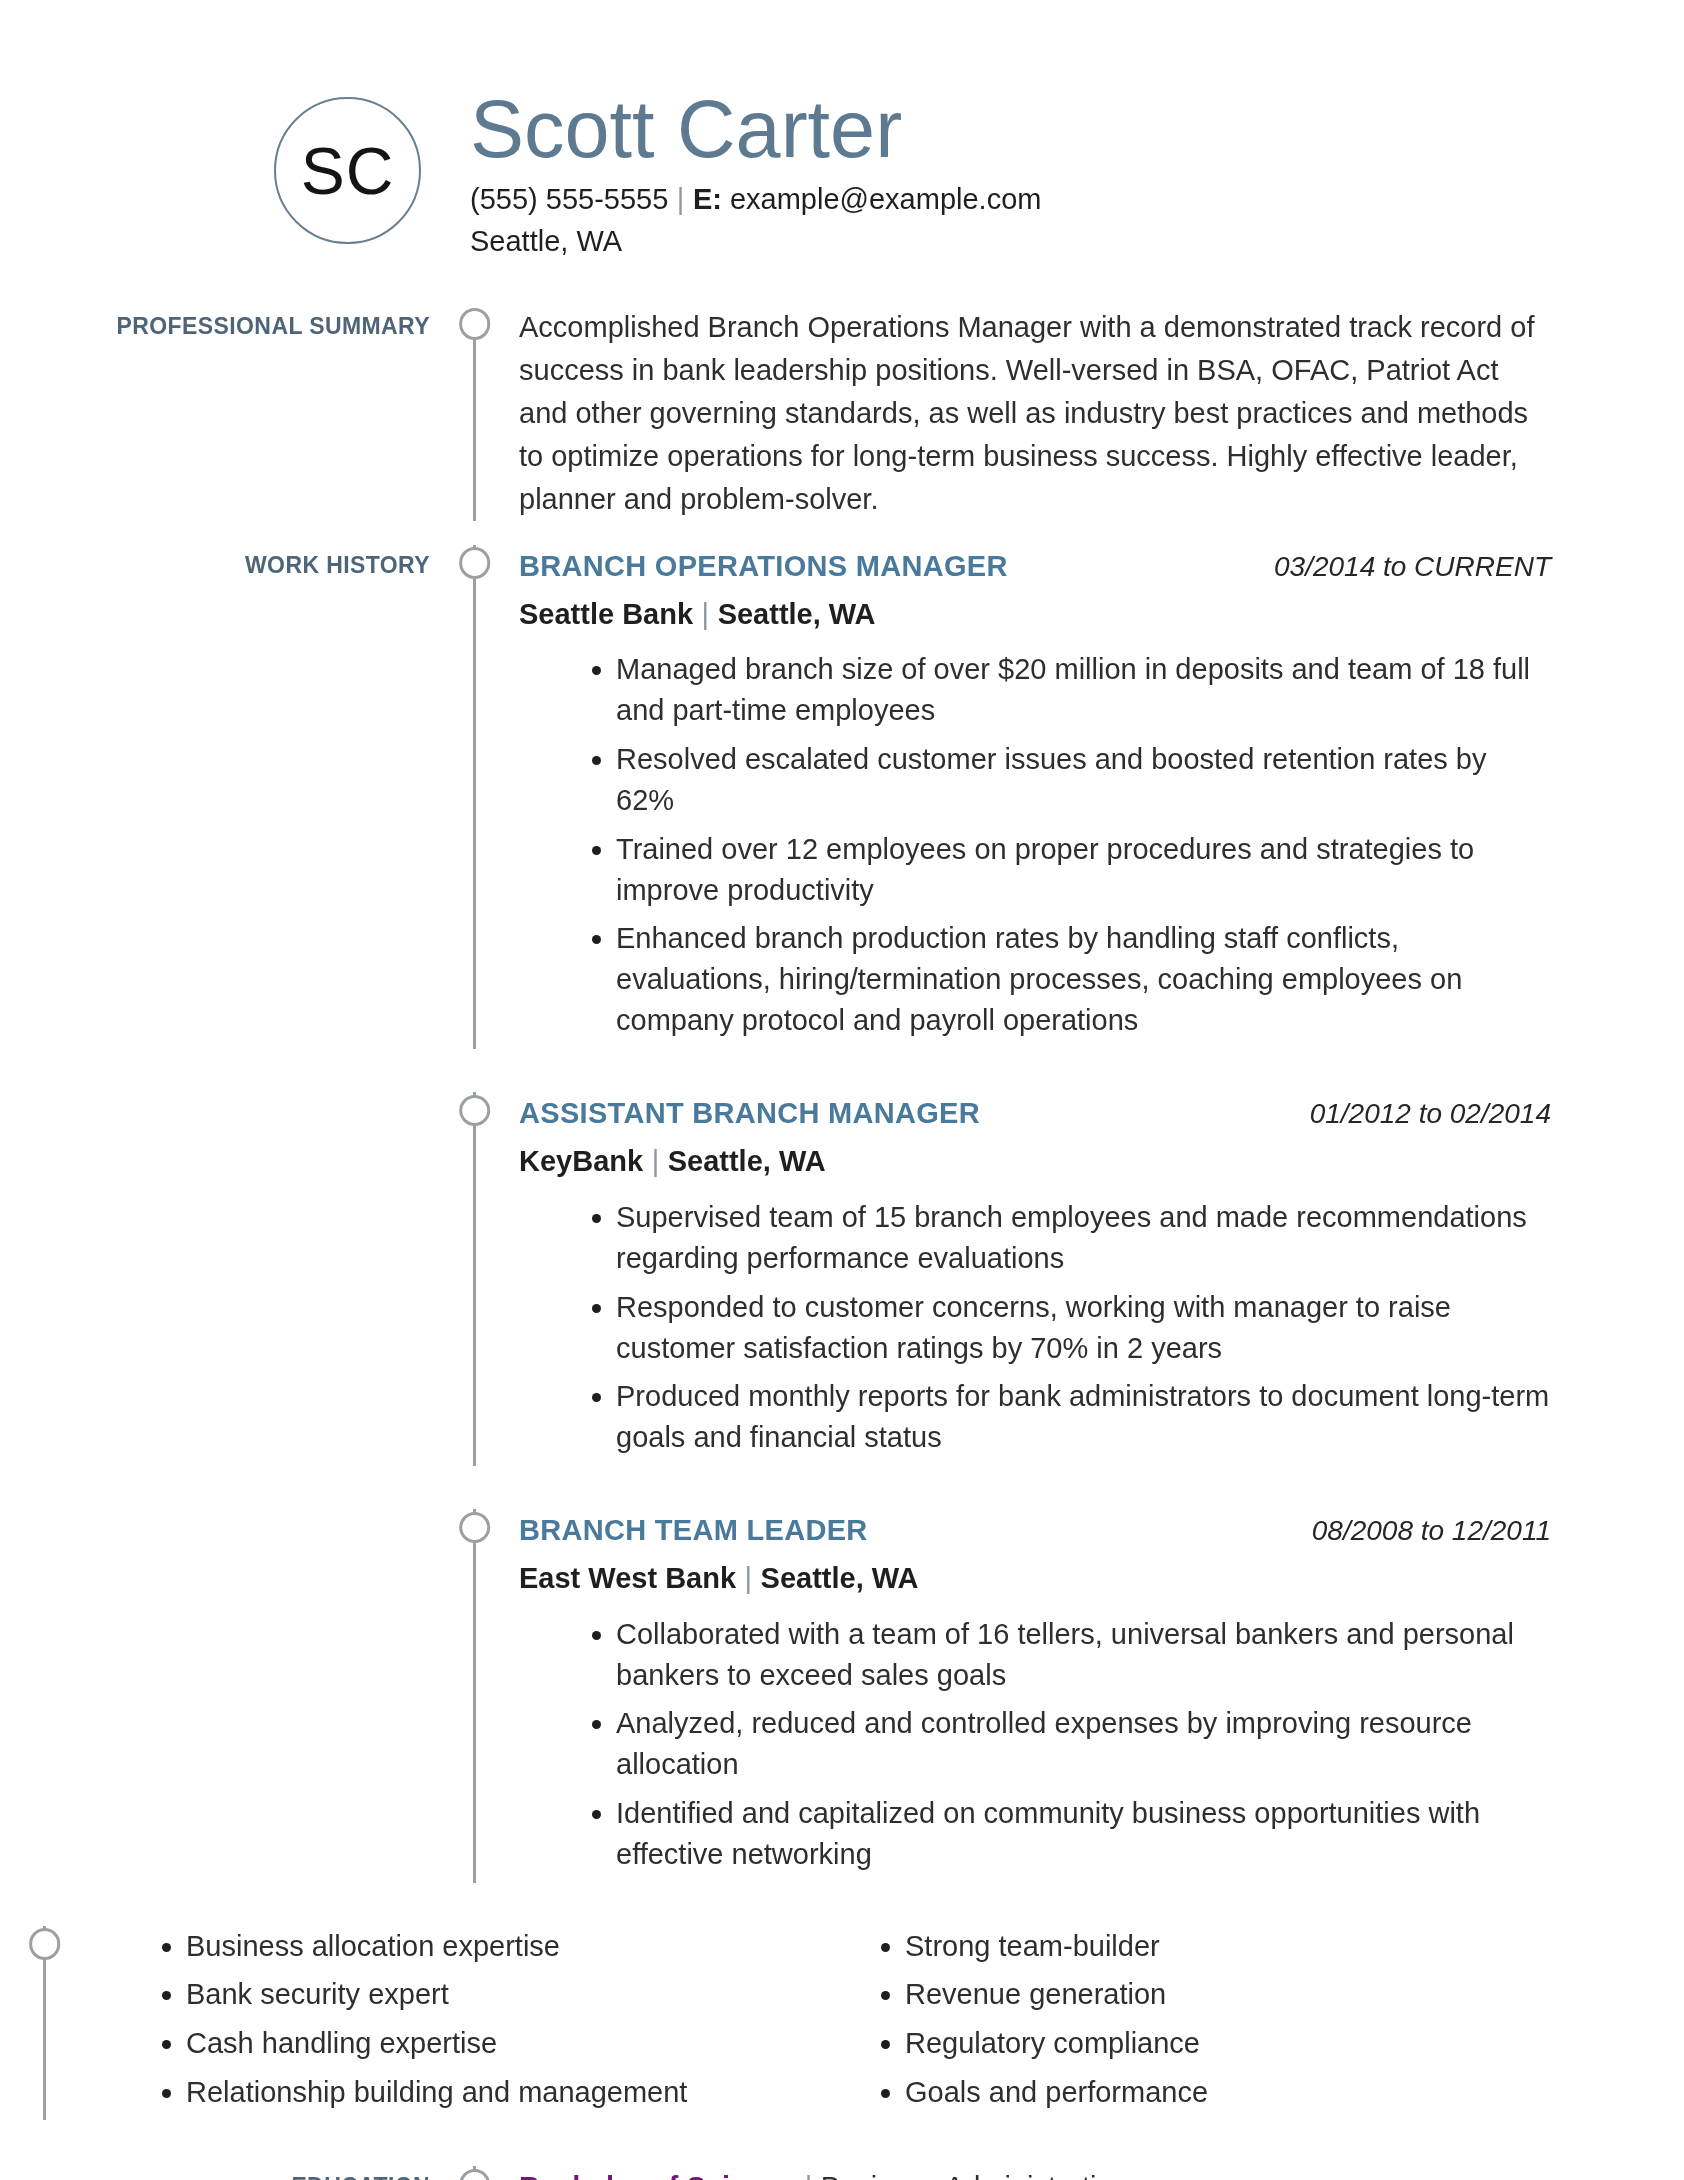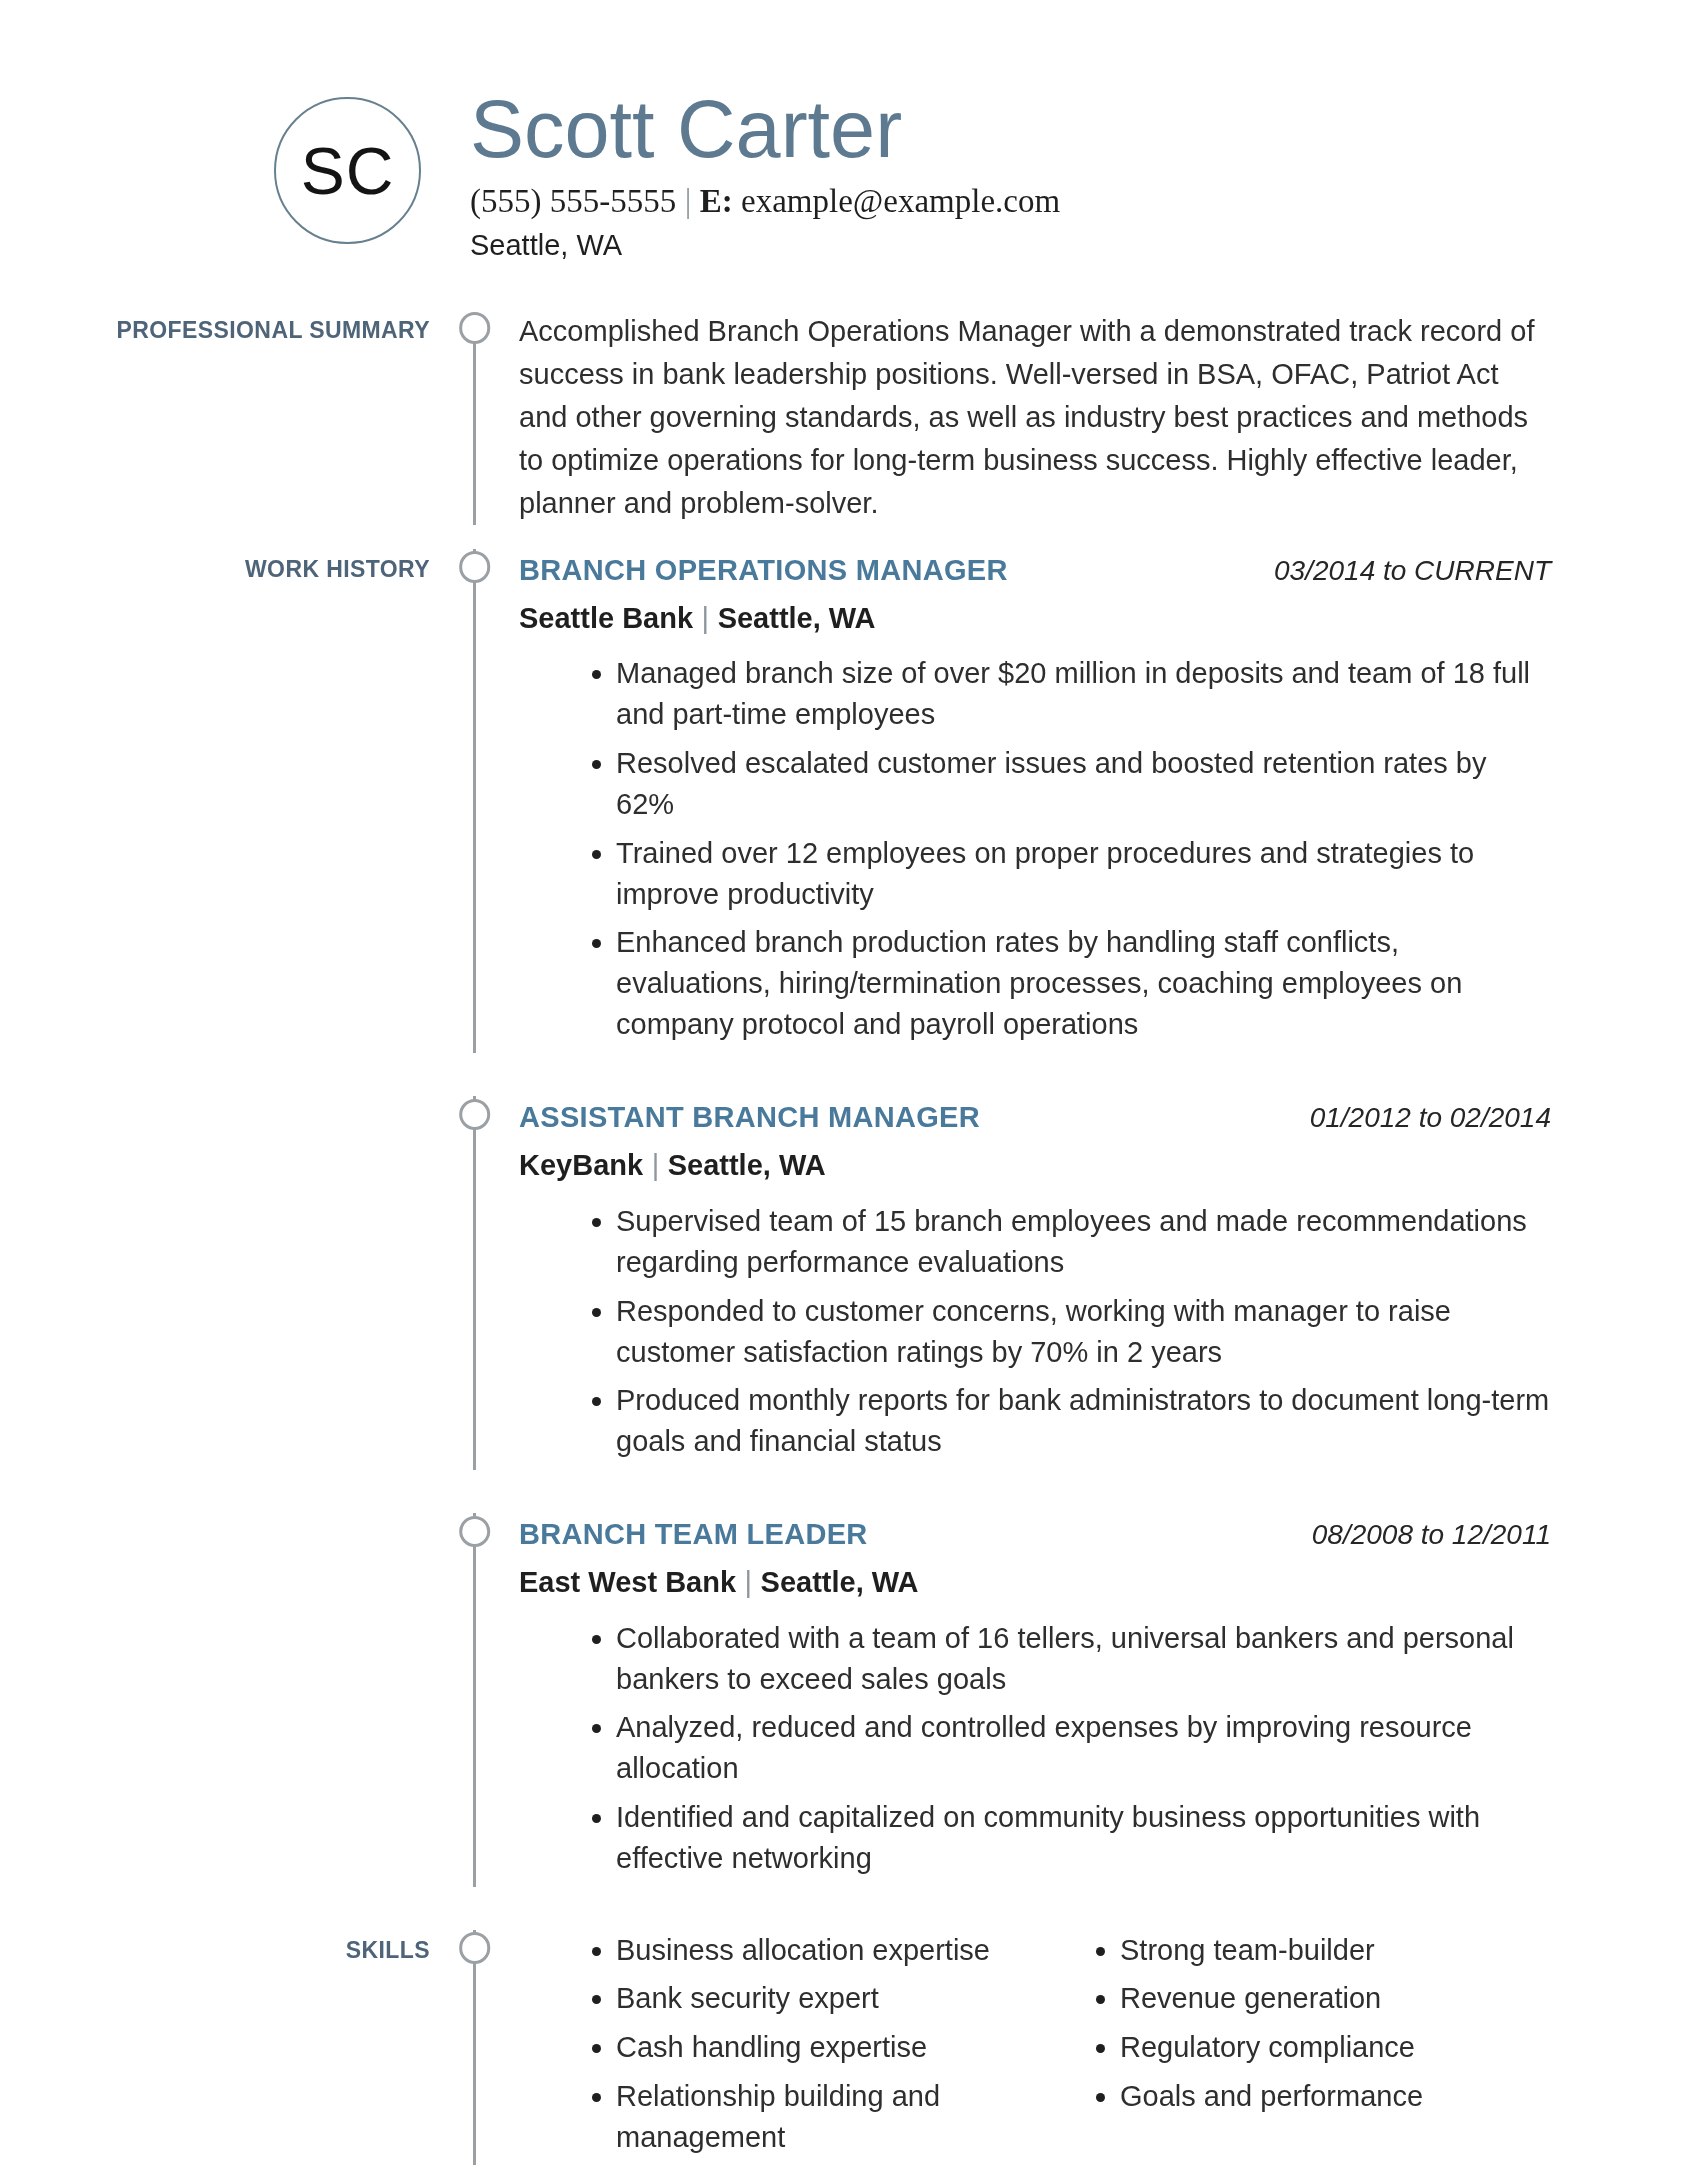--- a/index.html
+++ b/index.html
@@ -15,21 +15,21 @@
   .monogram{
     width:143px;height:143px;border:2.6px solid #67808f;border-radius:50%;
     display:flex;align-items:center;justify-content:center;
     font-size:66px;color:#141414;letter-spacing:0.9px;margin-top:10.2px;flex-shrink:0;
     font-weight:400;
   }
   .header-text{margin-left:49px;}
   .name{
     font-size:81px;font-weight:400;color:#5e7a91;margin:0 0 12px;line-height:1.04;letter-spacing:0;
   }
-  .contact{font-size:33px;color:#1f1f1f;margin-bottom:8.5px;font-family:Liberation Serif, serif;}
+  .contact{font-size:29px;color:#1f1f1f;margin-bottom:8.5px;}
   .pipe{color:#8e979e;padding:0 8.5px;font-weight:400;}
   .email-label{font-weight:700;}
   .location-line{font-size:29px;color:#1f1f1f;}
 
   
   .row{display:flex;}
   .label-col{
     width:430px;flex-shrink:0;text-align:right;
     font-weight:700;font-size:23px;line-height:38px;color:#4e6479;letter-spacing:0.4px;
     padding-top:0.9px;
@@ -158,21 +158,20 @@
       </div>
       <ul>
         <li>Collaborated with a team of 16 tellers, universal bankers and personal bankers to exceed sales goals</li>
         <li>Analyzed, reduced and controlled expenses by improving resource allocation</li>
         <li>Identified and capitalized on community business opportunities with effective networking</li>
       </ul>
     </div>
   </section>
 
   <section class="row skills">
-    <div class="label-col">SKILLS</div>
     <div class="tl-col">
       <span class="dot"></span>
     </div>
     <div class="content-col">
       <div class="skills-cols">
         <div class="skills-col left">
           <ul>
             <li>Business allocation expertise</li>
             <li>Bank security expert</li>
             <li>Cash handling expertise</li>

